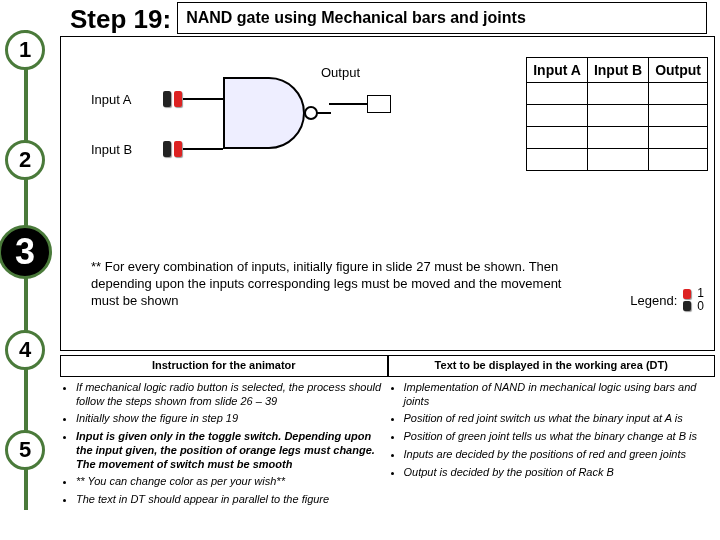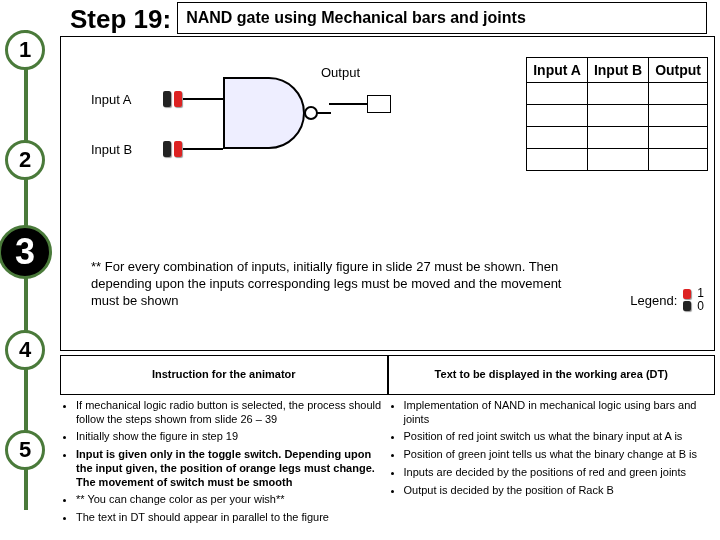--- a/index.html
+++ b/index.html
@@ -183,28 +183,28 @@
   }
   .col {
     flex: 1;
     font-size: 11px;
     line-height: 1.25;
   }
   .col-head {
     border: 1px solid #000;
     text-align: center;
     font-weight: bold;
-    padding: 12px 4px;
+    padding: 3px 4px;
     font-size: 11px;
   }
   .col ul {
     margin: 4px 0 0 0;
     padding-left: 16px;
   }
-  .col li { margin-bottom: 4px; }
+  .col li { margin-bottom: 4px; font-style: italic; }
   .bold { font-weight: bold; }
 </style>
 </head>
 <body>
 
 <div class="step-rail">
   <div class="rail-line"></div>
   <div class="step-circle sc1">1</div>
   <div class="step-circle sc2">2</div>
   <div class="step-circle active sc3">3</div>

